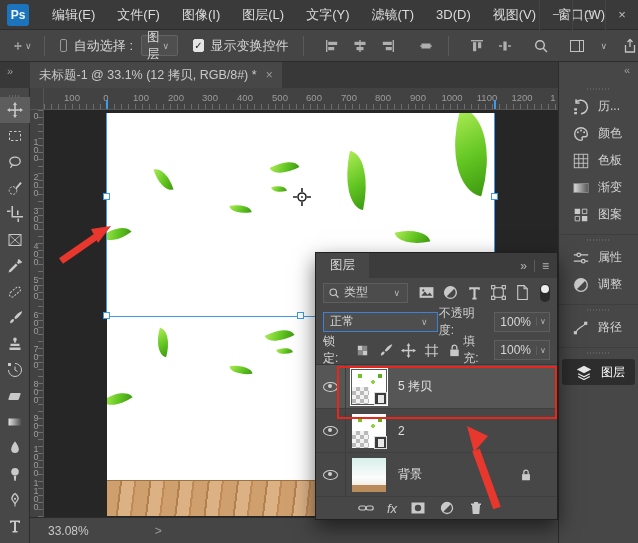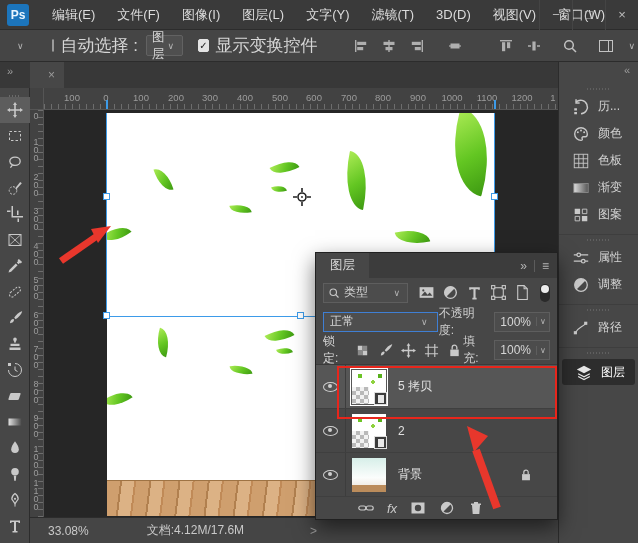--- a/index.html
+++ b/index.html
@@ -13,21 +13,21 @@
 .win-controls{position:absolute;right:0;top:0;height:30px;display:flex}
 .win-btn{width:33px;text-align:center;line-height:29px;color:#bdbdbd;font-size:13px;border-left:1px solid #444}
 
 .optionsbar{position:absolute;top:30px;left:0;width:638px;height:32px;background:#454545;display:flex;align-items:center;border-bottom:1px solid #2c2c2c}
 .ob-ico{width:18px;height:18px;display:inline-flex}
 .ob-ico svg{width:100%;height:100%}
 .chev{font-size:9px;color:#b5b5b5;margin:0 3px}
 .vsep{width:1px;height:20px;background:#5a5a5a;margin:0 9px}
 .cb{width:13px;height:13px;border:1px solid #9a9a9a;border-radius:2px;margin:0 7px;display:inline-flex;align-items:center;justify-content:center;font-size:10px;background:transparent}
 .cb.on{background:#e4e4e4;color:#1e1e1e;border-color:#e4e4e4;font-weight:bold}
-.ob-label{font-size:17px;color:#d6d6d6;white-space:nowrap}
+.ob-label{font-size:13px;color:#d6d6d6;white-space:nowrap}
 .ob-select{display:inline-flex;align-items:center;height:21px;border:1px solid #626262;background:#4f4f4f;border-radius:2px;padding:0 5px;margin:0 8px;font-size:12.5px}
 .ob-group{display:flex;align-items:center;gap:12px;margin-left:12px}
 .ob-group .ob-ico{width:16px;height:16px;opacity:.95}
 
 .tabbar{position:absolute;top:62px;left:0;width:558px;height:26px;background:#383838}
 .tab-overflow{position:absolute;left:7px;top:3px;color:#9c9c9c;font-size:11px}
 .doc-tab{position:absolute;left:30px;top:0;height:26px;background:#474747;display:flex;align-items:center;padding:0 9px;font-size:12.5px;color:#c9c9c9;white-space:nowrap}
 .doc-tab .x{margin-left:9px;color:#9a9a9a;font-size:12px}
 
 .toolbar{position:absolute;top:88px;left:0;width:30px;height:455px;background:#474747;border-right:1px solid #2c2c2c}
@@ -224,20 +224,21 @@
           <svg viewBox="0 0 16 16">
             <path fill="none" stroke="#c9c9c9" stroke-width="1.3" d="M8 9V1.8M5.5 4L8 1.5 10.5 4M3.5 7v7h9V7"></path>
           </svg>
         </span>
     </div>
   </div>
 
   <div class="tabbar">
     <span class="tab-overflow">»</span>
     <div class="doc-tab">
+      <span>未标题-1 @ 33.1% (12 拷贝, RGB/8#) *</span>
       <span class="x">×</span>
     </div>
   </div>
 
   <div class="toolbar">
     <div class="t-dots"></div>
     <div id="toolbar-tools">
         <div class="tool sel">
           <span style="width: 16px; height: 16px; display: inline-flex;">
             <svg viewBox="0 0 16 16">
@@ -451,21 +452,20 @@
     </div>
 
     <svg class="red-arrow" style="left:11px;top:105px" width="62" height="52" viewBox="0 0 62 52">
       <line x1="6" y1="46" x2="42" y2="21" stroke="#e8372c" stroke-width="7"></line>
       <polygon points="56,11 36,14 43,28" fill="#e8372c"></polygon>
     </svg>
   </div>
 
   <div class="statusbar">
     <span class="sb-zoom">33.08%</span>
-    <span class="sb-doc">文档:4.12M/17.6M</span>
     <span class="sb-chev">&gt;</span>
   </div>
 
   <div class="dock">
     <div class="dock-head">«</div>
     <div id="dock-groups">
         <div class="dock-group">
           <div class="dock-dots"></div>
           <div class="dock-item">
             <span class="di"><svg viewBox="0 0 20 20">

